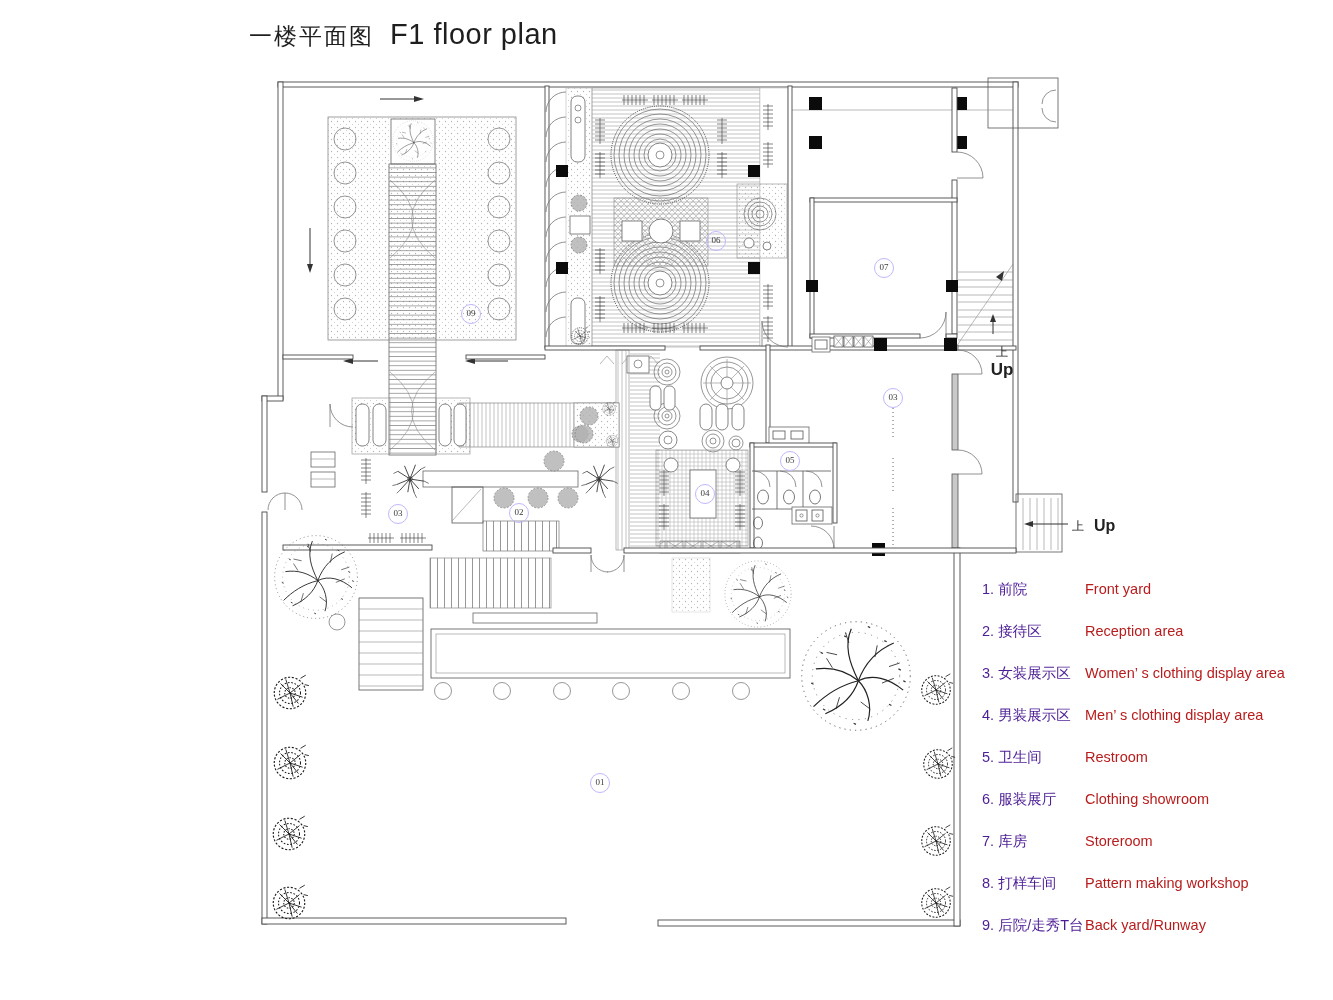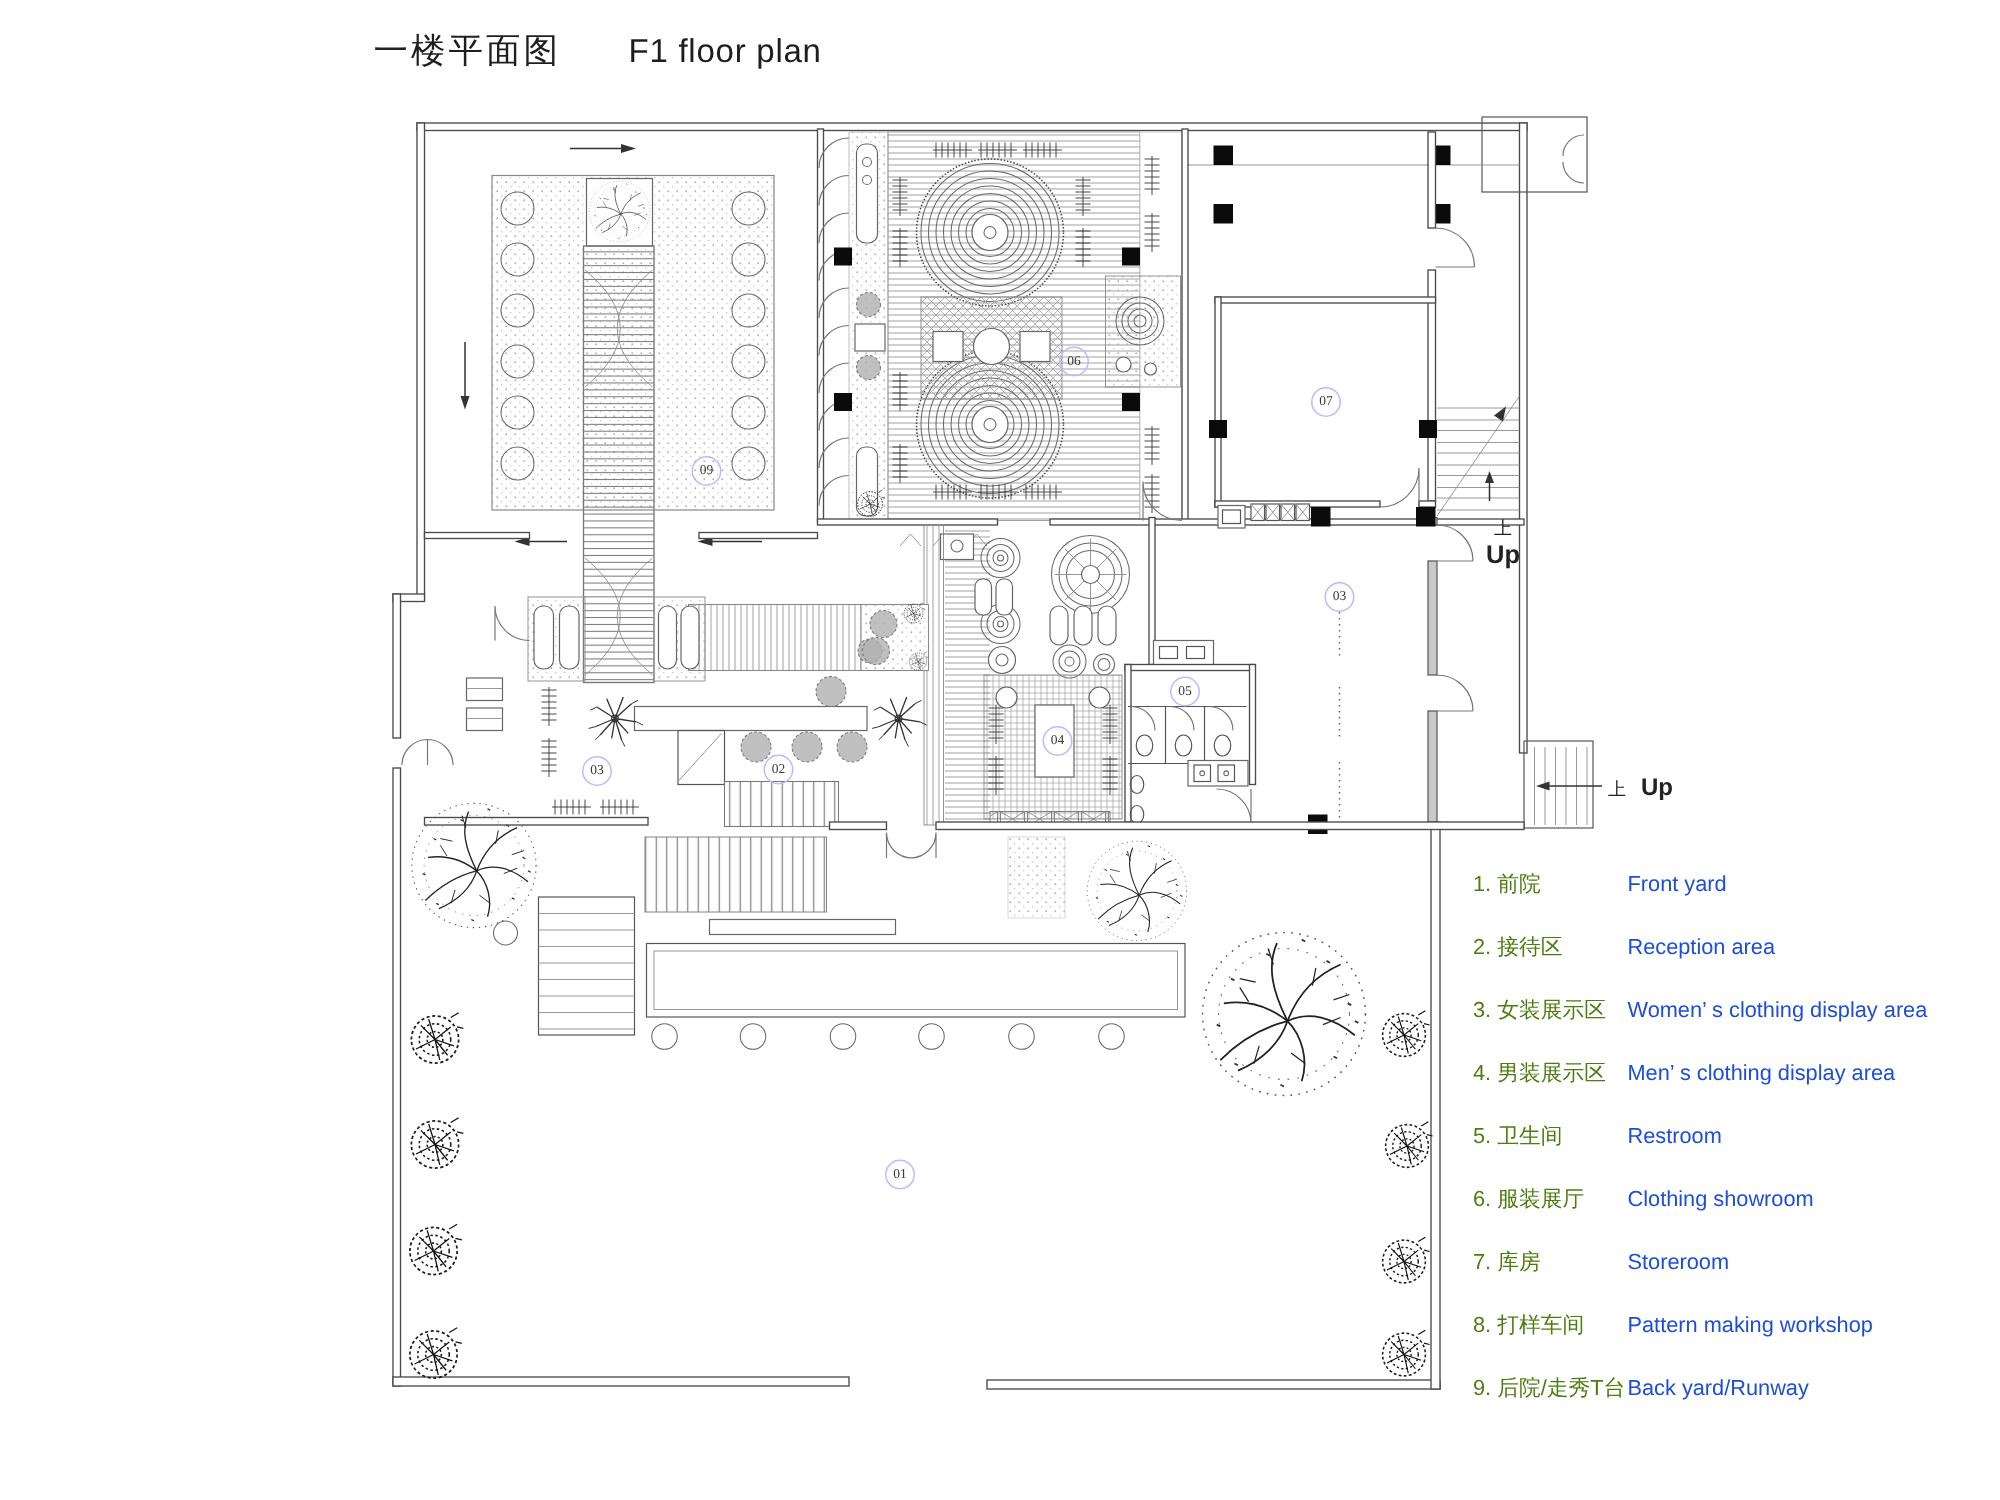--- a/index.html
+++ b/index.html
@@ -1,35 +1,35 @@
 <!DOCTYPE html>
 <html><head>
 <meta charset="utf-8">
 <style>
   html,body{margin:0;padding:0;background:#fff;}
   #canvas{position:relative;width:1333px;height:1000px;background:#fff;overflow:hidden;
           font-family:"Liberation Sans",sans-serif;}
   #plan-svg{position:absolute;left:0;top:0;}
   .title{position:absolute;left:249px;top:18px;color:#1e1e1e;white-space:nowrap;}
   .title .zh{font-size:23px;letter-spacing:2px;text-align:right;}
-  .title .en{font-size:22px;margin-left:45px;letter-spacing:0.5px;}
+  .title .en{font-size:29px;margin-left:16px;letter-spacing:0.5px;}
   .marker{position:absolute;width:18px;height:18px;border:1px solid #c4b5fd;border-radius:50%;
           color:#3a3a3a;font-size:9px;line-height:17px;text-align:center;
           transform:translate(-50%,-50%);font-family:"Liberation Serif",serif;background:transparent;}
   .uplabel-v{position:absolute;text-align:center;transform:translate(-50%,0);color:#222;}
   .uplabel-v .zh{display:block;font-size:12px;line-height:14px;}
   .uplabel-v .en{display:block;font-size:17px;font-weight:600;line-height:22px;}
   .uplabel-h{position:absolute;display:flex;align-items:center;gap:10px;color:#222;
              transform:translate(0,-50%);}
   .uplabel-h .zh{font-size:12px;}
   .uplabel-h .en{font-size:16px;font-weight:600;}
   .legend{position:absolute;left:982px;top:580px;width:330px;}
   .legend-row{position:absolute;left:0;display:flex;align-items:baseline;white-space:nowrap;}
-  .legend-row .zh-col{width:103px;font-size:14.5px;color:#4d7c0f;}
-  .legend-row .en-col{font-size:14.5px;color:#1d4ed8;}
+  .legend-row .zh-col{width:103px;font-size:14.5px;color:#4c1d95;}
+  .legend-row .en-col{font-size:14.5px;color:#b91c1c;}
 </style>
 </head>
 <body>
 
 <div id="canvas">
 
 <svg id="plan-svg" width="1333" height="1000" viewBox="0 0 1333 1000">
   <defs>
     <pattern id="hl" width="5" height="4" patternUnits="userSpaceOnUse">
           <path d="M0 2H5" stroke="#9a9a9a" stroke-width="0.6"></path>

